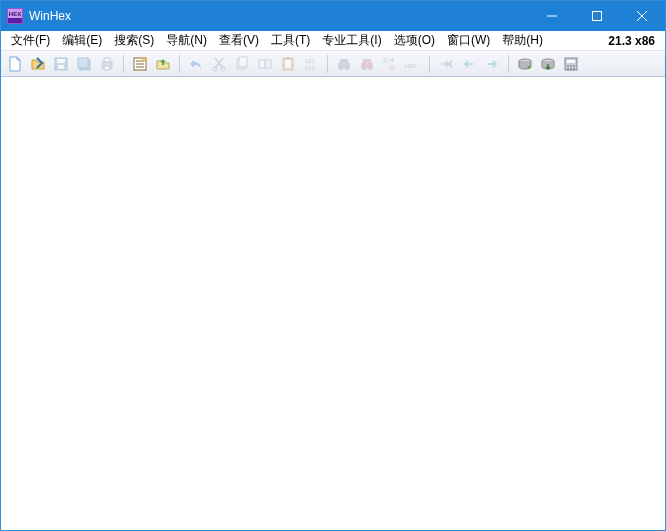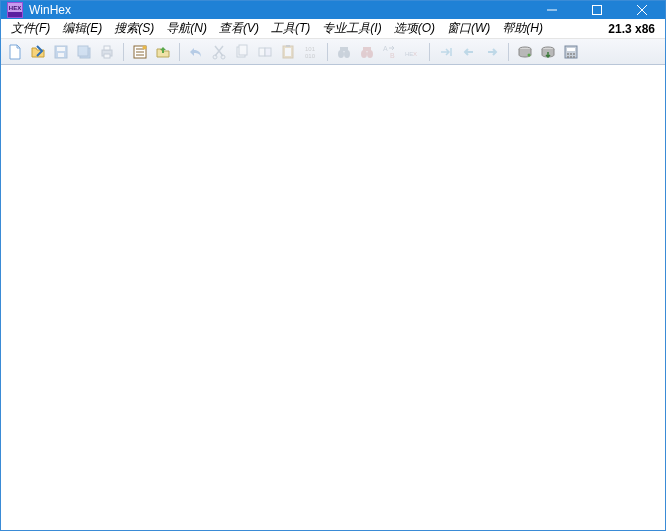--- a/index.html
+++ b/index.html
@@ -1,26 +1,26 @@
 <!DOCTYPE html>
 <html><head>
 <meta charset="utf-8">
 <style>
   * { box-sizing: border-box; margin: 0; padding: 0; }
   html, body { width: 666px; height: 531px; font-family: "Segoe UI", "Microsoft YaHei", Tahoma, sans-serif; font-size: 12px; background: #fff; }
   .window { width: 666px; height: 531px; display: flex; flex-direction: column; border: 1px solid #3a8bd6; }
-  .titlebar { height: 18px; background: #1f81d6; color: #fff; display: flex; align-items: center; padding: 0 0 0 6px; }
+  .titlebar { height: 30px; background: #1f81d6; color: #fff; display: flex; align-items: center; padding: 0 0 0 6px; }
   .titlebar .app-icon { width: 16px; height: 16px; margin-right: 6px; display:inline-flex; align-items:center; justify-content:center; }
   .titlebar .title { flex: 0 0 auto; font-size: 12px; }
   .titlebar .spacer { flex: 1; }
   .win-btn { width: 45px; height: 30px; display: inline-flex; align-items: center; justify-content: center; color: #fff; }
   .win-btn.close { width: 46px; }
   .win-btn svg { display:block; }
   .menubar { height: 20px; background: #fff; display: flex; align-items: center; padding: 0 4px; border-bottom: 1px solid #e5e5e5; }
-  .menu-item { padding: 1px 6px; font-size: 12px; color: #000; white-space: nowrap; font-style: italic; }
+  .menu-item { padding: 1px 6px; font-size: 12px; color: #000; white-space: nowrap; }
   .menu-spacer { flex: 1; }
   .version-label { font-size: 12px; color: #000; padding-right: 6px; font-weight: bold; }
   .toolbar { height: 26px; background: linear-gradient(#f5f7fb,#e9edf3); border-bottom: 1px solid #b9c6d8; display: flex; align-items: center; padding: 0 4px; gap: 3px; }
   .tb-btn { width: 20px; height: 20px; display: inline-flex; align-items: center; justify-content: center; border-radius: 2px; }
   .tb-sep { width: 1px; height: 18px; background: #c5cedb; margin: 0 3px; }
   .tb-btn svg { display:block; }
   .dim svg { opacity: 0.35; }
   .client { flex: 1; background: #fff; }
 </style>
 </head>

